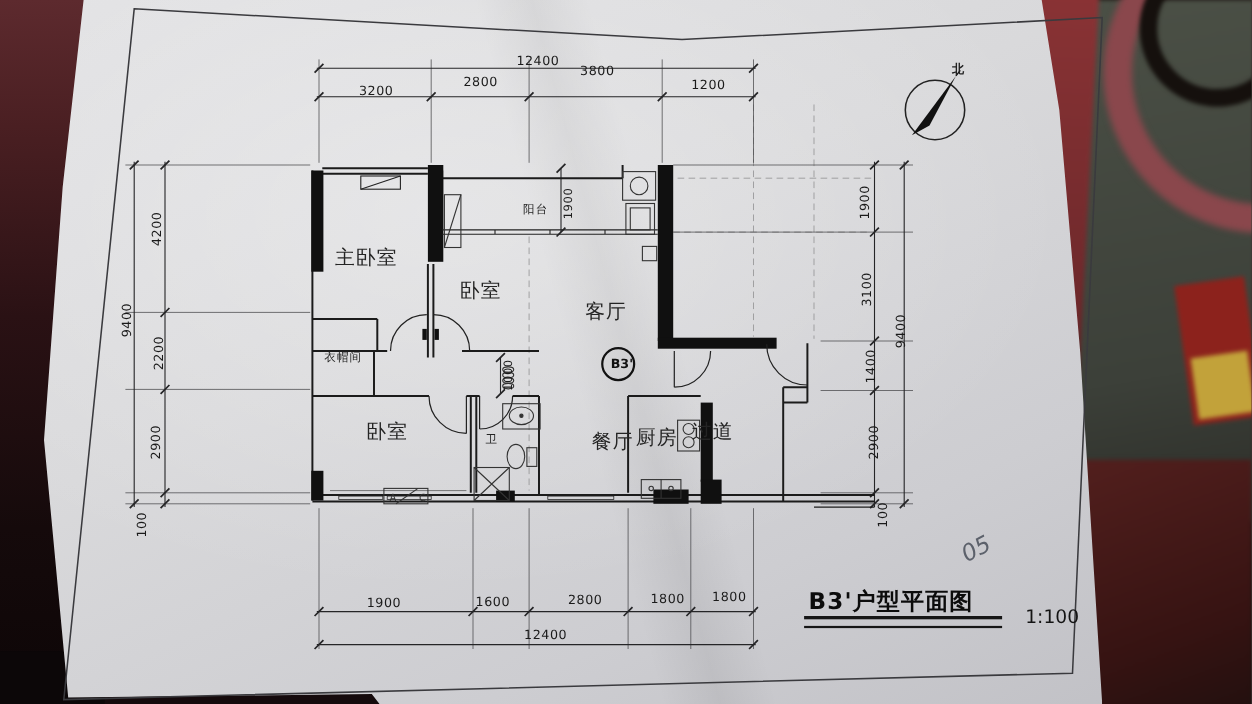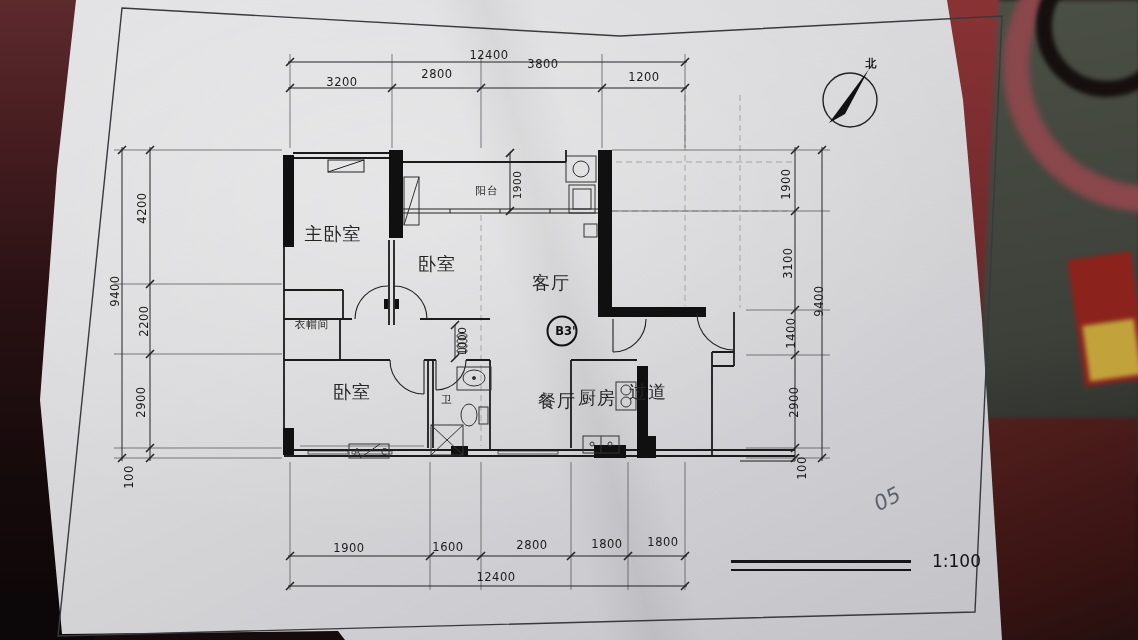--- a/index.html
+++ b/index.html
@@ -237,17 +237,18 @@
     <div class="lbl room small" style="left:312px;top:325px">衣帽间</div>
     <div class="lbl room" style="left:352px;top:392px">卧室</div>
     <div class="lbl room small" style="left:447px;top:400px">卫</div>
     <div class="lbl room" style="left:557px;top:401px">餐厅</div>
     <div class="lbl room" style="left:597px;top:398px">厨房</div>
     <div class="lbl room" style="left:648px;top:392px">过道</div>
 
     
     <div id="b3-badge">B3'</div>
     <div id="north-label">北</div>
+    <div id="title">B3'户型平面图</div>
     <div id="title-underline"></div>
     <div id="scale-label">1:100</div>
     <div id="note-05">05</div>
   </div>
 </div>
 
 </body></html>

